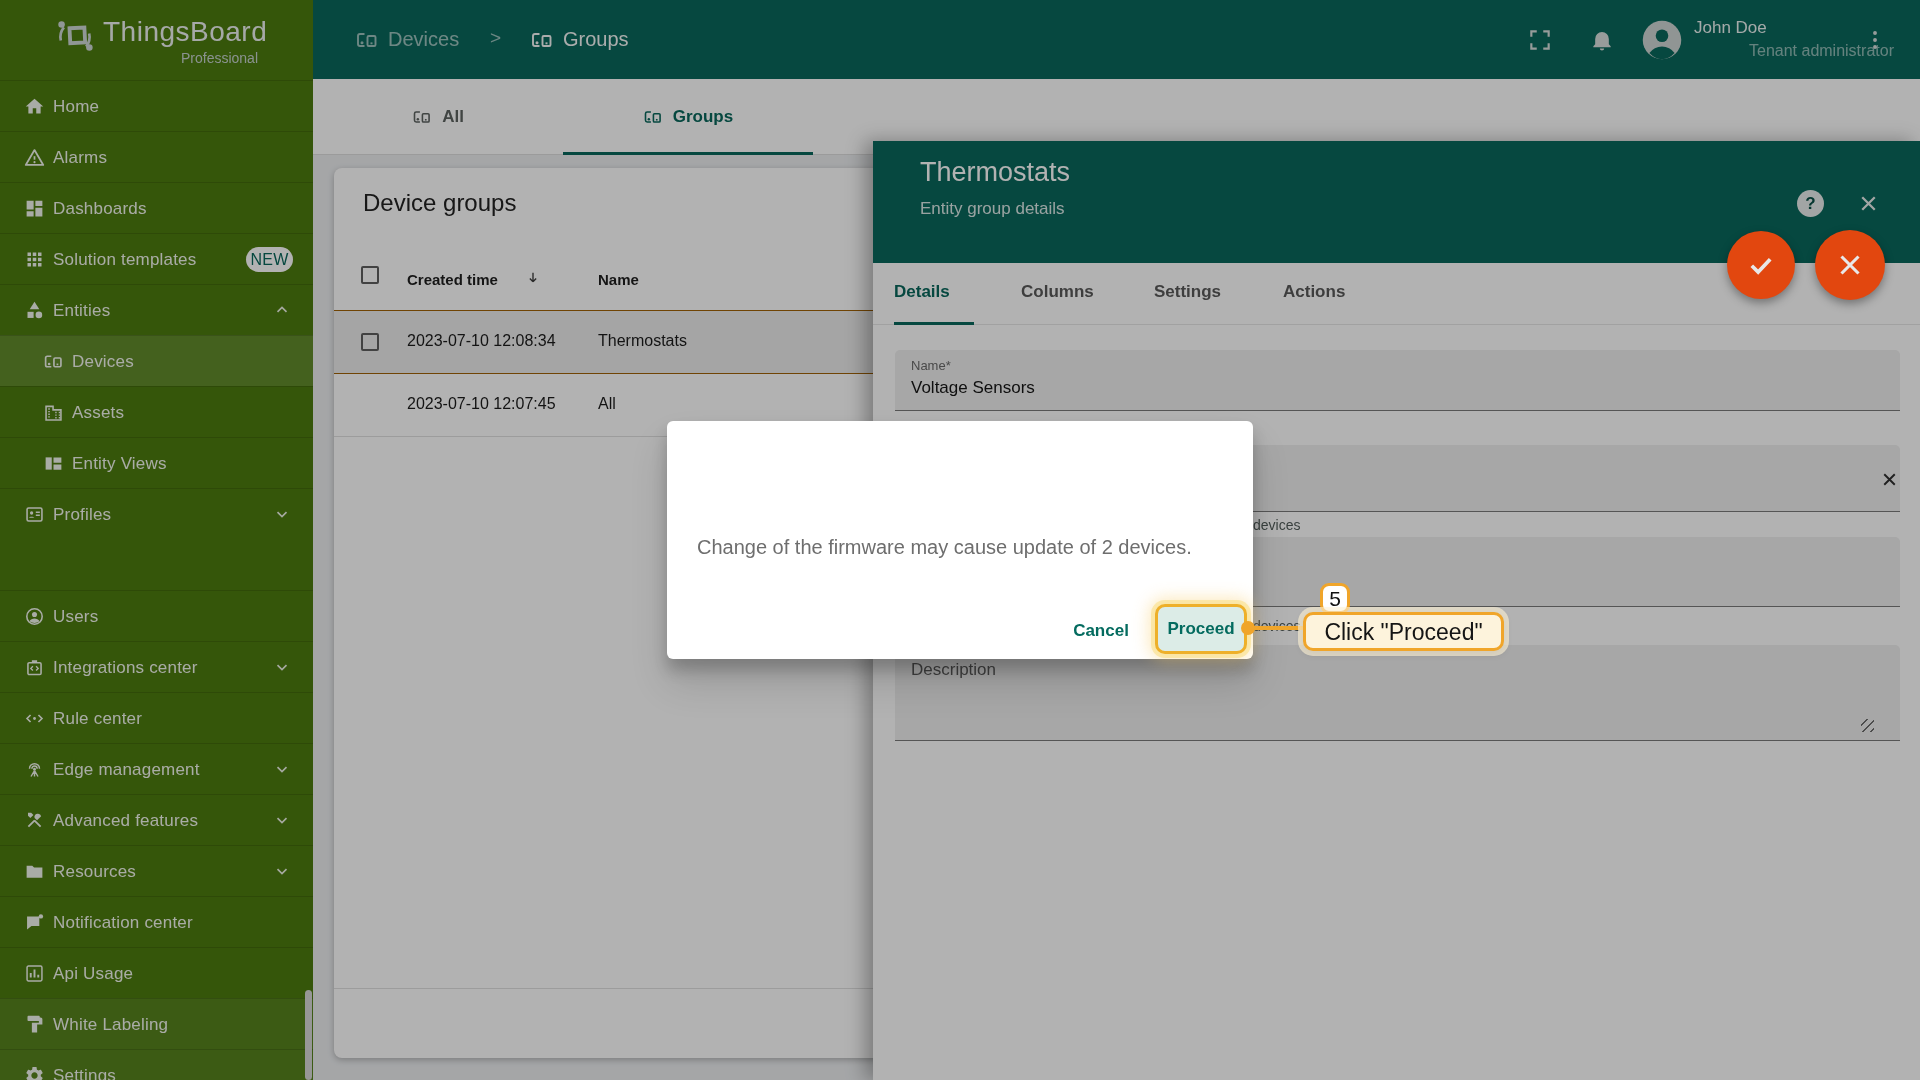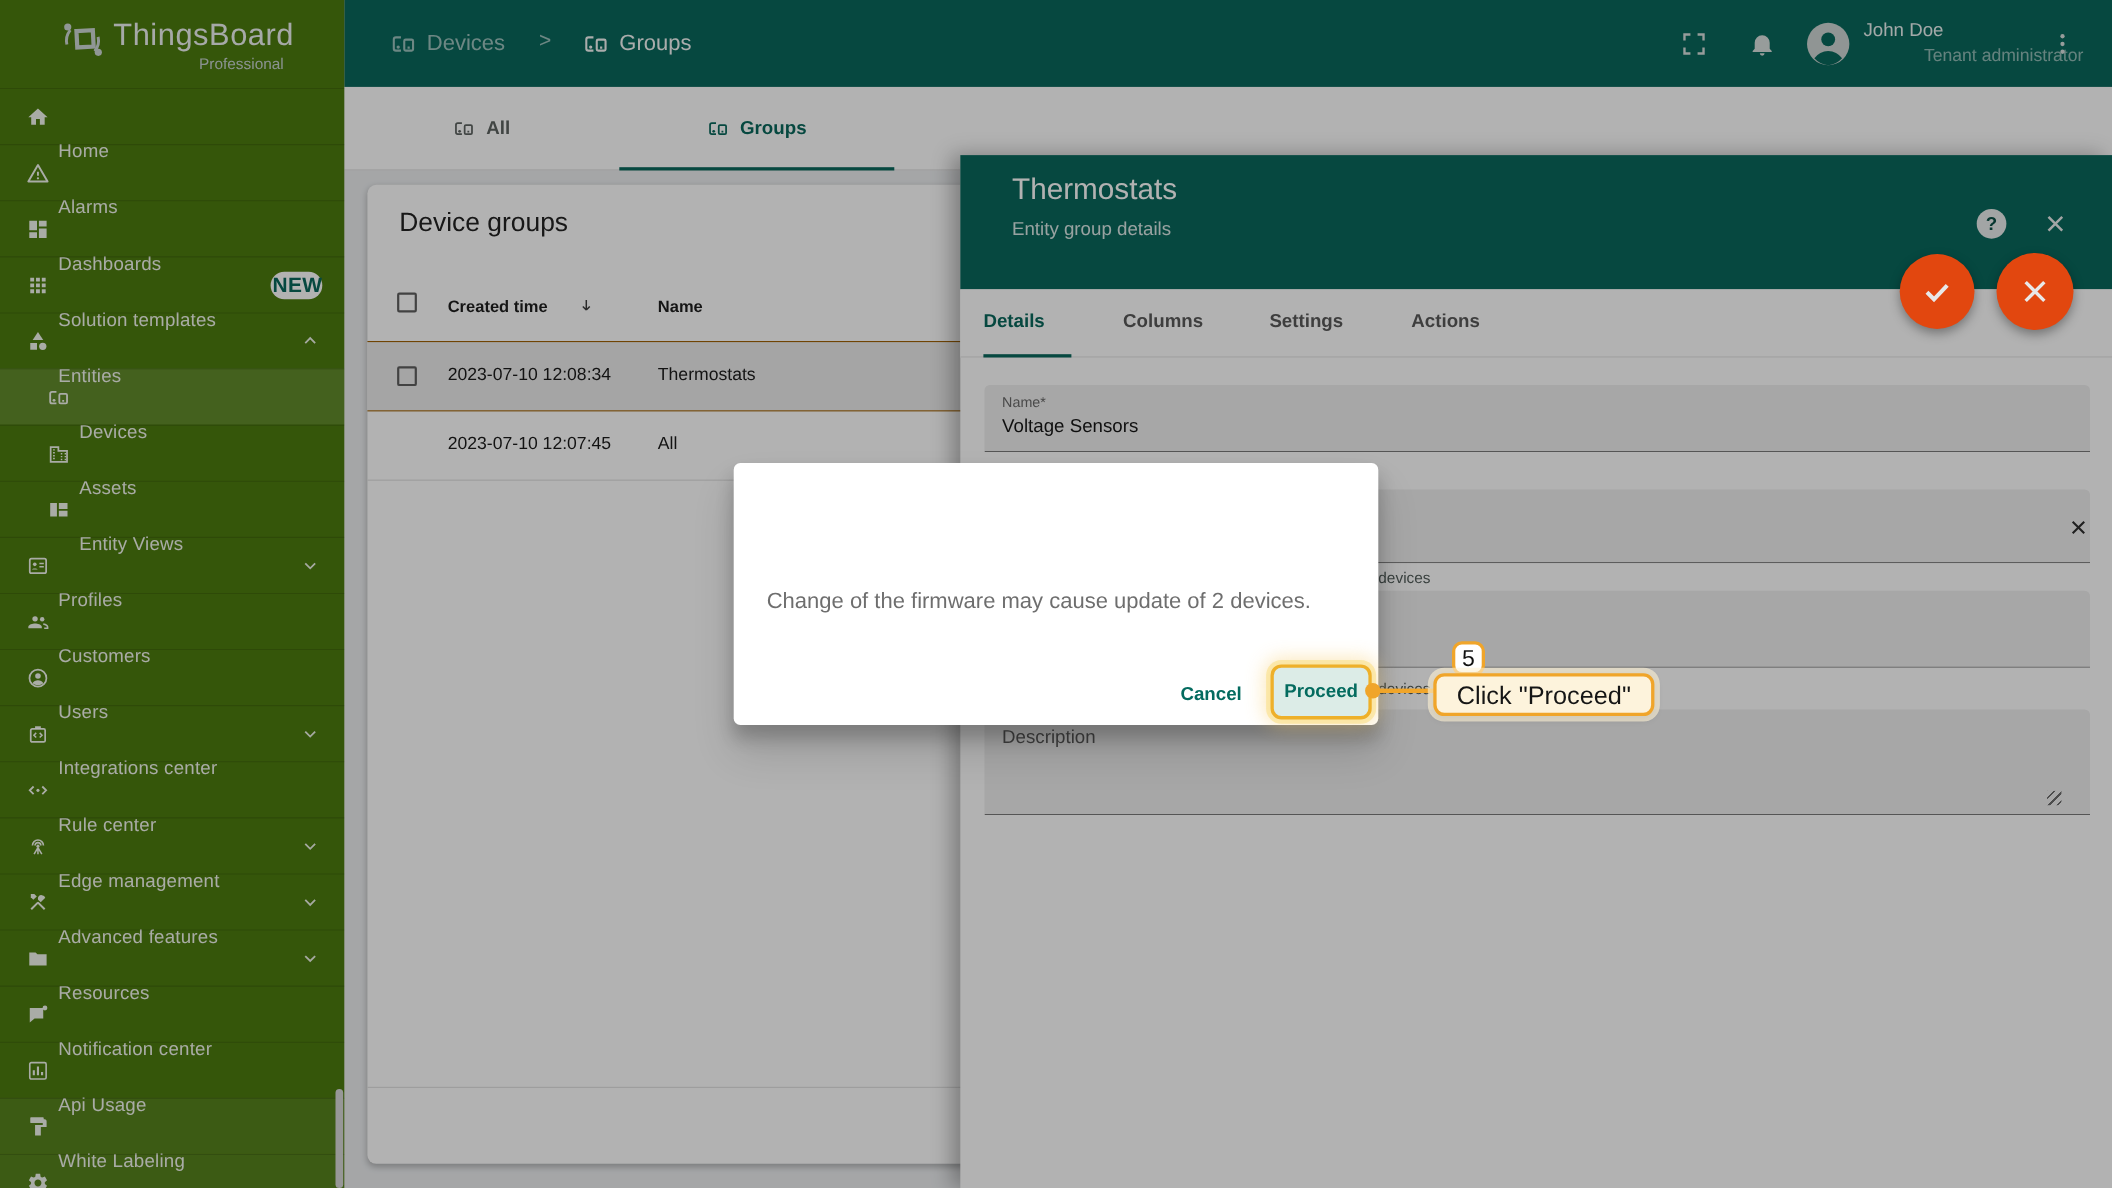--- a/index.html
+++ b/index.html
@@ -16,26 +16,26 @@
   .modal{position:absolute;left:667px;top:421px;width:586px;height:238px;background:#fff;border-radius:6px;z-index:30;box-shadow:0 11px 15px rgba(0,0,0,.2),0 24px 38px rgba(0,0,0,.14);}
   .annot{z-index:40;}
 
   
   .logo{position:absolute;left:0;top:0;width:313px;height:79px;}
   .logo svg{position:absolute;left:52px;top:14px;width:46px;height:46px;color:#cfd8d6;}
   .logo-name{position:absolute;left:103px;top:16px;font-size:28px;color:#eef2f1;letter-spacing:.5px;}
   .logo-edition{position:absolute;left:103px;top:50px;width:155px;text-align:right;font-size:14px;color:#c6d2cf;}
   .sb-item{position:absolute;left:0;width:313px;height:51px;border-top:1px solid rgba(0,0,0,0.14);cursor:pointer;color:rgba(255,255,255,0.93);}
   .sb-item .ic{position:absolute;left:24px;top:15px;width:21px;height:21px;}
-  .sb-item .lbl{position:absolute;left:53px;top:16px;font-size:17px;font-weight:500;letter-spacing:.2px;margin-top:31px;}
+  .sb-item .lbl{position:absolute;left:53px;top:16px;font-size:17px;font-weight:500;letter-spacing:.2px;}
   .sb-item.child .ic{left:43px;}
   .sb-item.child .lbl{left:72px;}
   .sb-item.sel{background:rgba(255,255,255,0.12);}
   .sb-item.lite{background:rgba(255,255,255,0.06);}
-  .sb-badge{position:absolute;right:20px;top:13px;width:47px;height:25px;background:#fff;border-radius:13px;color:#0a685c;font-size:19px;font-weight:700;text-align:right;line-height:25px;letter-spacing:.3px;}
+  .sb-badge{position:absolute;right:20px;top:13px;width:47px;height:25px;background:#fff;border-radius:13px;color:#0a685c;font-size:16px;font-weight:400;text-align:center;line-height:25px;letter-spacing:.3px;}
   .sb-chev{position:absolute;right:22px;top:16px;width:18px;height:18px;color:rgba(255,255,255,0.9);}
   .sb-scroll{position:absolute;right:1px;top:990px;width:7px;height:90px;background:#d9d9d9;border-radius:4px;}
 
   
   .crumb{position:absolute;top:0;height:79px;display:flex;align-items:center;gap:9px;}
   .crumb .ic{width:24px;height:24px;}
   .crumb-label{font-size:20px;}
   .crumb.dim{color:rgba(255,255,255,0.6);}
   .crumb.lit{color:#f4f7f6;}
   .crumb-sep{position:absolute;left:177px;top:27px;font-size:19px;color:rgba(255,255,255,0.6);}
@@ -301,26 +301,20 @@
       <svg class="sb-chev">
           <use href="#i-chevdown"></use>
         </svg>
       </div>
     <div class="sb-item child" style="top:437px">
       <svg class="ic">
           <use href="#i-eviews"></use>
         </svg>
       <span class="lbl">Entity Views</span>
       </div>
-    <div class="sb-item" style="top:539px">
-      <svg class="ic">
-          <use href="#i-people"></use>
-        </svg>
-      <span class="lbl">Customers</span>
-      </div>
     <div class="sb-item" style="top:590px">
       <svg class="ic">
           <use href="#i-person"></use>
         </svg>
       <span class="lbl">Users</span>
       </div>
     <div class="sb-item" style="top:641px">
       <svg class="ic">
           <use href="#i-integr"></use>
         </svg>

